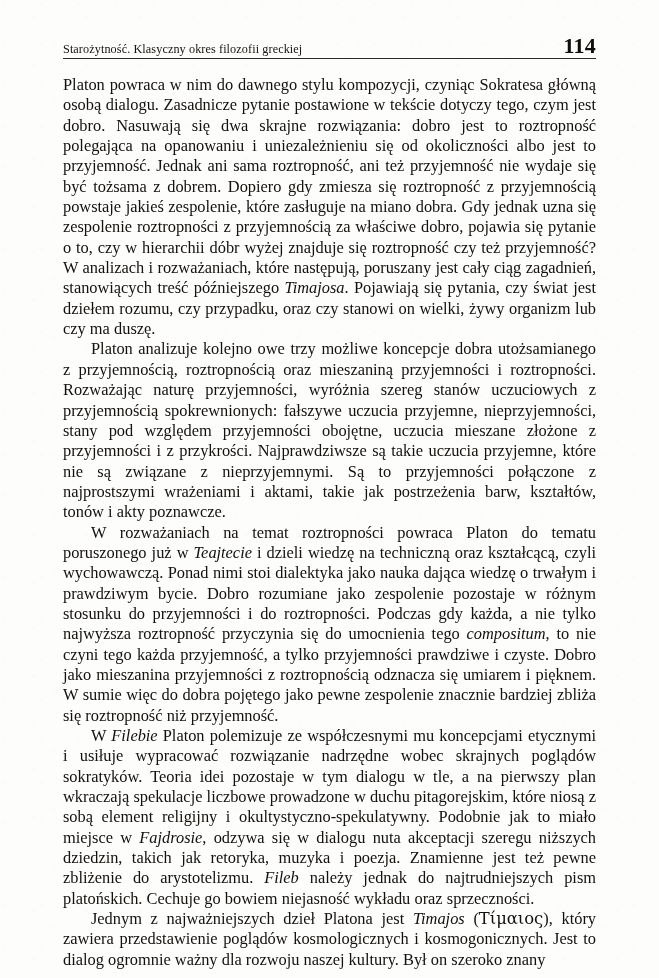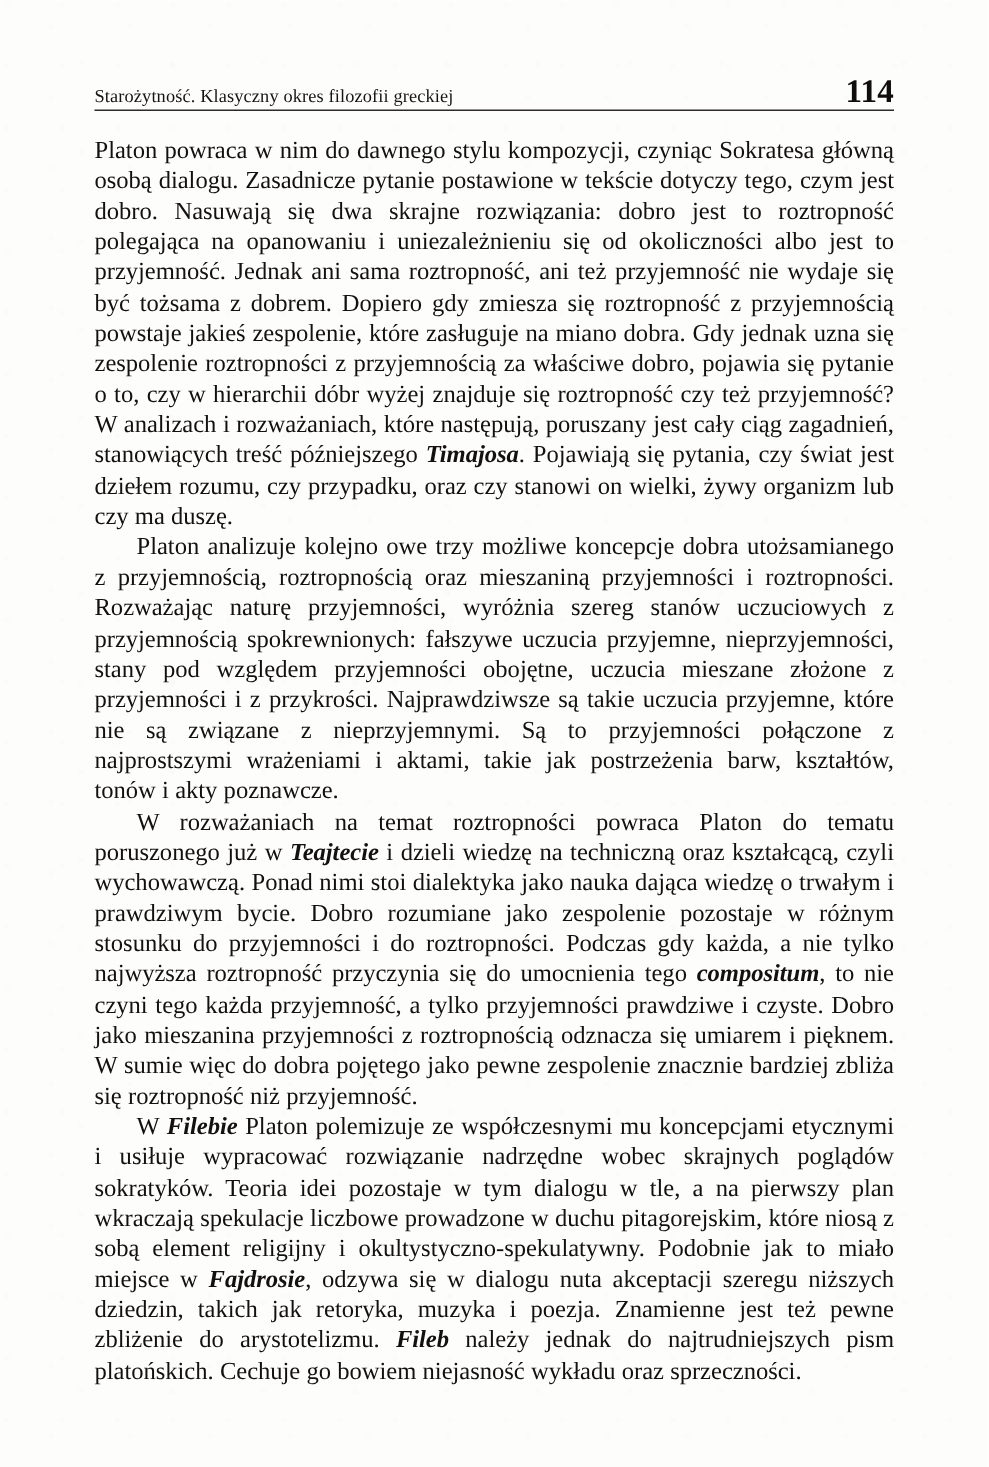--- a/index.html
+++ b/index.html
@@ -29,21 +29,21 @@
     background:
       radial-gradient(circle at 12% 8%, rgba(0,0,0,0.012) 0 2px, transparent 2px),
       radial-gradient(circle at 64% 38%, rgba(0,0,0,0.012) 0 2px, transparent 2px),
       radial-gradient(circle at 88% 72%, rgba(0,0,0,0.012) 0 2px, transparent 2px);
     background-size: 37px 41px, 53px 47px, 61px 59px;
     opacity: 0.8;
   }
   .content {
     position: absolute;
     left: 63px;
-    top: 48px;
+    top: 33px;
     width: 533px;
   }
   .runhead {
     display: flex;
     align-items: baseline;
     justify-content: space-between;
     width: 100%;
     height: 22px;
   }
   .runhead-title {
@@ -78,21 +78,20 @@
     letter-spacing: -0.02px;
     word-spacing: 0.1px;
     color: #13100d;
     hyphens: manual;
   }
   p.para.first {
     text-indent: 0;
   }
   i, .it {
     font-style: italic;
-    font-weight: bold;
   }
   .grk {
     font-family: "DejaVu Serif", "Liberation Serif", serif;
     font-style: normal;
   }
 </style>
 </head>
 <body>
 
 <div class="page">
@@ -103,16 +102,17 @@
       <span class="runhead-folio">114</span>
     </div>
 
     <div class="rule"></div>
 
     <div class="body-text">
       <p class="para first">Platon powraca w nim do dawnego stylu kompozycji, czyniąc Sokratesa główną osobą dialogu. Zasadnicze pytanie postawione w tekście dotyczy tego, czym jest dobro. Nasuwają się dwa skrajne rozwiązania: dobro jest to roztropność polegająca na opanowaniu i uniezależnieniu się od okoliczności albo jest to przyjemność. Jednak ani sama roztropność, ani też przyjemność nie wydaje się być tożsama z dobrem. Dopiero gdy zmiesza się roztropność z przyjemnością powstaje jakieś zespolenie, które zasługuje na miano dobra. Gdy jednak uzna się zespolenie roztropności z przyjemnością za właściwe dobro, pojawia się pytanie o to, czy w hierarchii dóbr wyżej znajduje się roztropność czy też przyjemność? W analizach i rozważaniach, które następują, poruszany jest cały ciąg zagadnień, stanowiących treść późniejszego <span class="it">Timajosa</span>. Pojawiają się pytania, czy świat jest dziełem rozumu, czy przypadku, oraz czy stanowi on wielki, żywy organizm lub czy ma duszę.</p>
       <p class="para">Platon analizuje kolejno owe trzy możliwe koncepcje dobra utożsamianego z przyjemnością, roztropnością oraz mieszaniną przyjemności i roztropności. Rozważając naturę przyjemności, wyróżnia szereg stanów uczuciowych z przyjemnością spokrewnionych: fałszywe uczucia przyjemne, nieprzyjemności, stany pod względem przyjemności obojętne, uczucia mieszane złożone z przyjemności i z przykrości. Najprawdziwsze są takie uczucia przyjemne, które nie są związane z nieprzyjemnymi. Są to przyjemności połączone z najprostszymi wrażeniami i aktami, takie jak postrzeżenia barw, kształtów, tonów i akty poznawcze.</p>
       <p class="para">W rozważaniach na temat roztropności powraca Platon do tematu poruszonego już w <span class="it">Teajtecie</span> i dzieli wiedzę na techniczną oraz kształcącą, czyli wychowawczą. Ponad nimi stoi dialektyka jako nauka dająca wiedzę o trwałym i prawdziwym bycie. Dobro rozumiane jako zespolenie pozostaje w różnym stosunku do przyjemności i do roztropności. Podczas gdy każda, a nie tylko najwyższa roztropność przyczynia się do umocnienia tego <span class="it">compositum</span>, to nie czyni tego każda przyjemność, a tylko przyjemności prawdziwe i czyste. Dobro jako mieszanina przyjemności z roztropnością odznacza się umiarem i pięknem. W sumie więc do dobra pojętego jako pewne zespolenie znacznie bardziej zbliża się roztropność niż przyjemność.</p>
       <p class="para">W <span class="it">Filebie</span> Platon polemizuje ze współczesnymi mu koncepcjami etycznymi i usiłuje wypracować rozwiązanie nadrzędne wobec skrajnych poglądów sokratyków. Teoria idei pozostaje w tym dialogu w tle, a na pierwszy plan wkraczają spekulacje liczbowe prowadzone w duchu pitagorejskim, które niosą z sobą element religijny i okultystyczno-spekulatywny. Podobnie jak to miało miejsce w <span class="it">Fajdrosie</span>, odzywa się w dialogu nuta akceptacji szeregu niższych dziedzin, takich jak retoryka, muzyka i poezja. Znamienne jest też pewne zbliżenie do arystotelizmu. <span class="it">Fileb</span> należy jednak do najtrudniejszych pism platońskich. Cechuje go bowiem niejasność wykładu oraz sprzeczności.</p>
+      <p class="para">Jednym z najważniejszych dzieł Platona jest <span class="it">Timajos</span> (<span class="grk">Τίμαιος</span>), który zawiera przedstawienie poglądów kosmologicznych i kosmogonicznych. Jest to dialog ogromnie ważny dla rozwoju naszej kultury. Był on szeroko znany</p>
     </div>
 
   </div>
 </div>
 
 </body></html>

